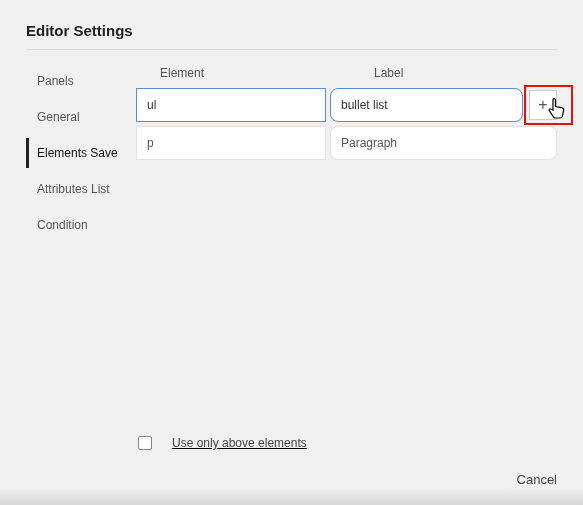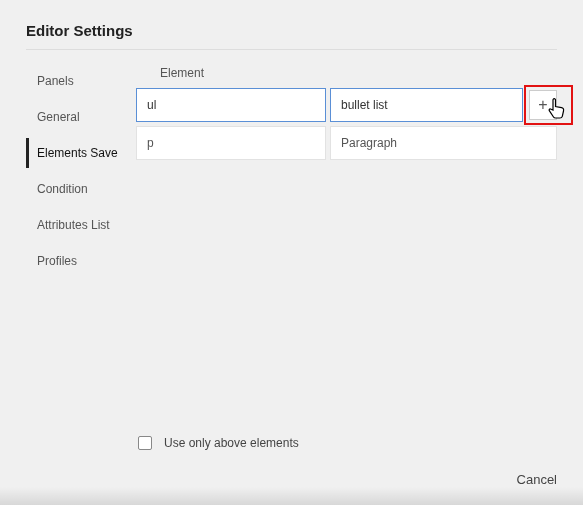--- a/index.html
+++ b/index.html
@@ -76,21 +76,21 @@
       height: 30px;
       background: #fff;
       border: 1px solid #e2e2e2;
       display: flex;
       align-items: center;
       padding: 16px 10px;
       font-size: 12px;
       color: #555;
     }
     .cell.el { width: 190px; }
-    .cell.lb { flex: 1; }
+    .cell.lb { flex: 1; border-radius: 8px; }
     .cell.input {
       border: 1px solid #5a8fd6;
       outline: none;
       color: #333;
     }
     input.cell {
       font-family: inherit;
       font-size: 12px;
     }
     .add-wrap {
@@ -121,24 +121,25 @@
     .cursor-icon {
       position: absolute;
       top: 8px;
       left: 18px;
       pointer-events: none;
       z-index: 10;
     }
     .checkbox-row {
       display: flex;
       align-items: center;
-      gap: 12px;
+      gap: 20px;
       margin-top: auto;
       margin-bottom: 10px;
       padding-left: 2px;
+      text-decoration: underline;
     }
     .checkbox {
       width: 14px;
       height: 14px;
       border: 1px solid #888;
       border-radius: 2px;
       background: #fff;
       cursor: pointer;
     }
     .checkbox-label {
@@ -181,28 +182,28 @@
 <body>
 
 <div class="container">
   <div class="title">Editor Settings</div>
 
   <div class="body">
     <div class="sidebar">
       <div class="nav-item">Panels</div>
       <div class="nav-item">General</div>
       <div class="nav-item active">Elements Save</div>
+      <div class="nav-item">Attributes List</div>
       <div class="nav-item">Condition</div>
-      <div class="nav-item">Attributes List</div>
-      <div class="nav-item">Profiles</div>
     </div>
 
     <div class="main">
       <div class="headers">
         <div class="col-header col-el">Element</div>
+        <div class="col-header col-lb">Label</div>
       </div>
 
       <div class="rows">
         <div class="row">
           <input class="cell el input" value="ul" style="">
           <input class="cell lb input" value="bullet list" style="">
           <div class="add-wrap">
             <div class="add-btn">
               <span style="font-size:16px;color:#555;font-weight:300;">+</span>
             </div>

